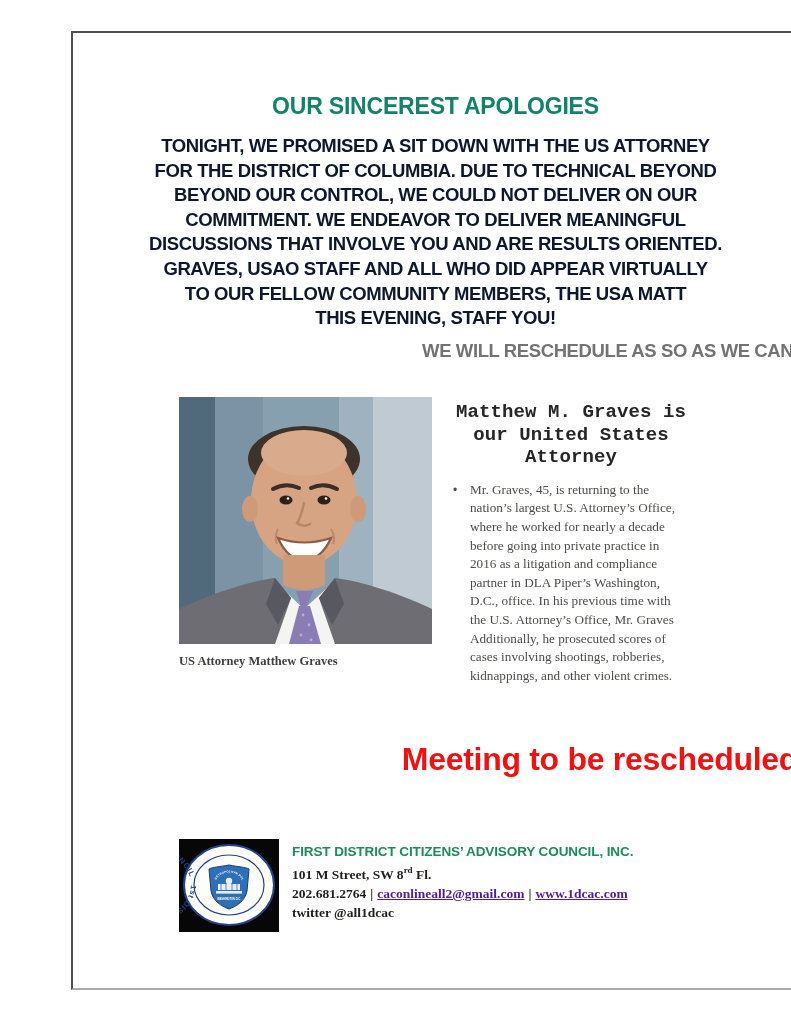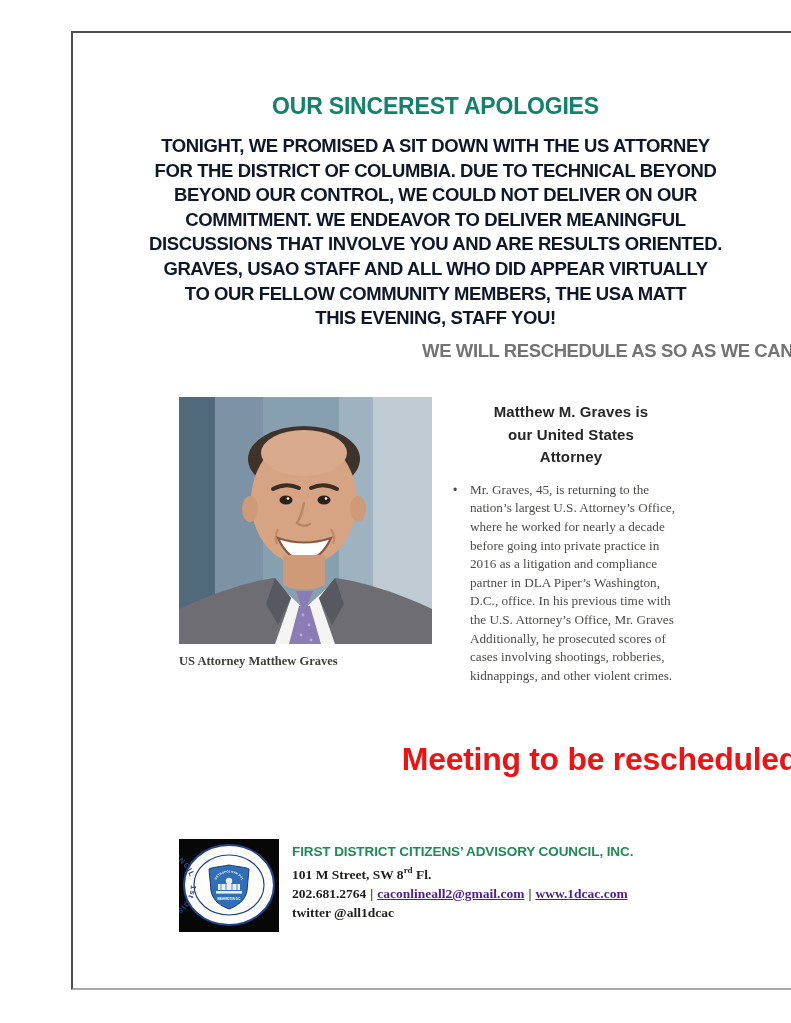--- a/index.html
+++ b/index.html
@@ -32,22 +32,22 @@
   .profile { position:relative; height:281px; margin-top:34px; }
   .photo { position:absolute; left:106px; top:0; width:253px; height:247px; }
   .photo svg { display:block; }
   .photo-caption {
     position:absolute; left:106px; top:257px;
     font-family:"Liberation Serif", serif; font-weight:bold;
     font-size:12.5px; color:#3E3E3A;
   }
   .profile-col { position:absolute; left:372px; top:4px; width:252px; }
   .profile-heading {
-    text-align:center; font-family:Liberation Sans, sans-serif; font-weight:bold;
-    font-size:15px; line-height:22.5px; color:#262626; letter-spacing:0.1px;
+    text-align:center; font-family:Liberation Mono, monospace; font-weight:bold;
+    font-size:19px; line-height:22.5px; color:#262626; letter-spacing:0.1px;
   }
   .bullet-row { display:flex; margin-top:12px; }
   .bullet-dot {
     width:25px; box-sizing:border-box; padding-left:8px; flex:none;
     font-size:12px; color:#4C4C49; line-height:18.6px;
   }
   .bullet-text {
     width:214px; font-family:"Liberation Serif", serif; font-size:13.2px;
     line-height:18.6px; color:#4C4C49; margin:0;
   }

